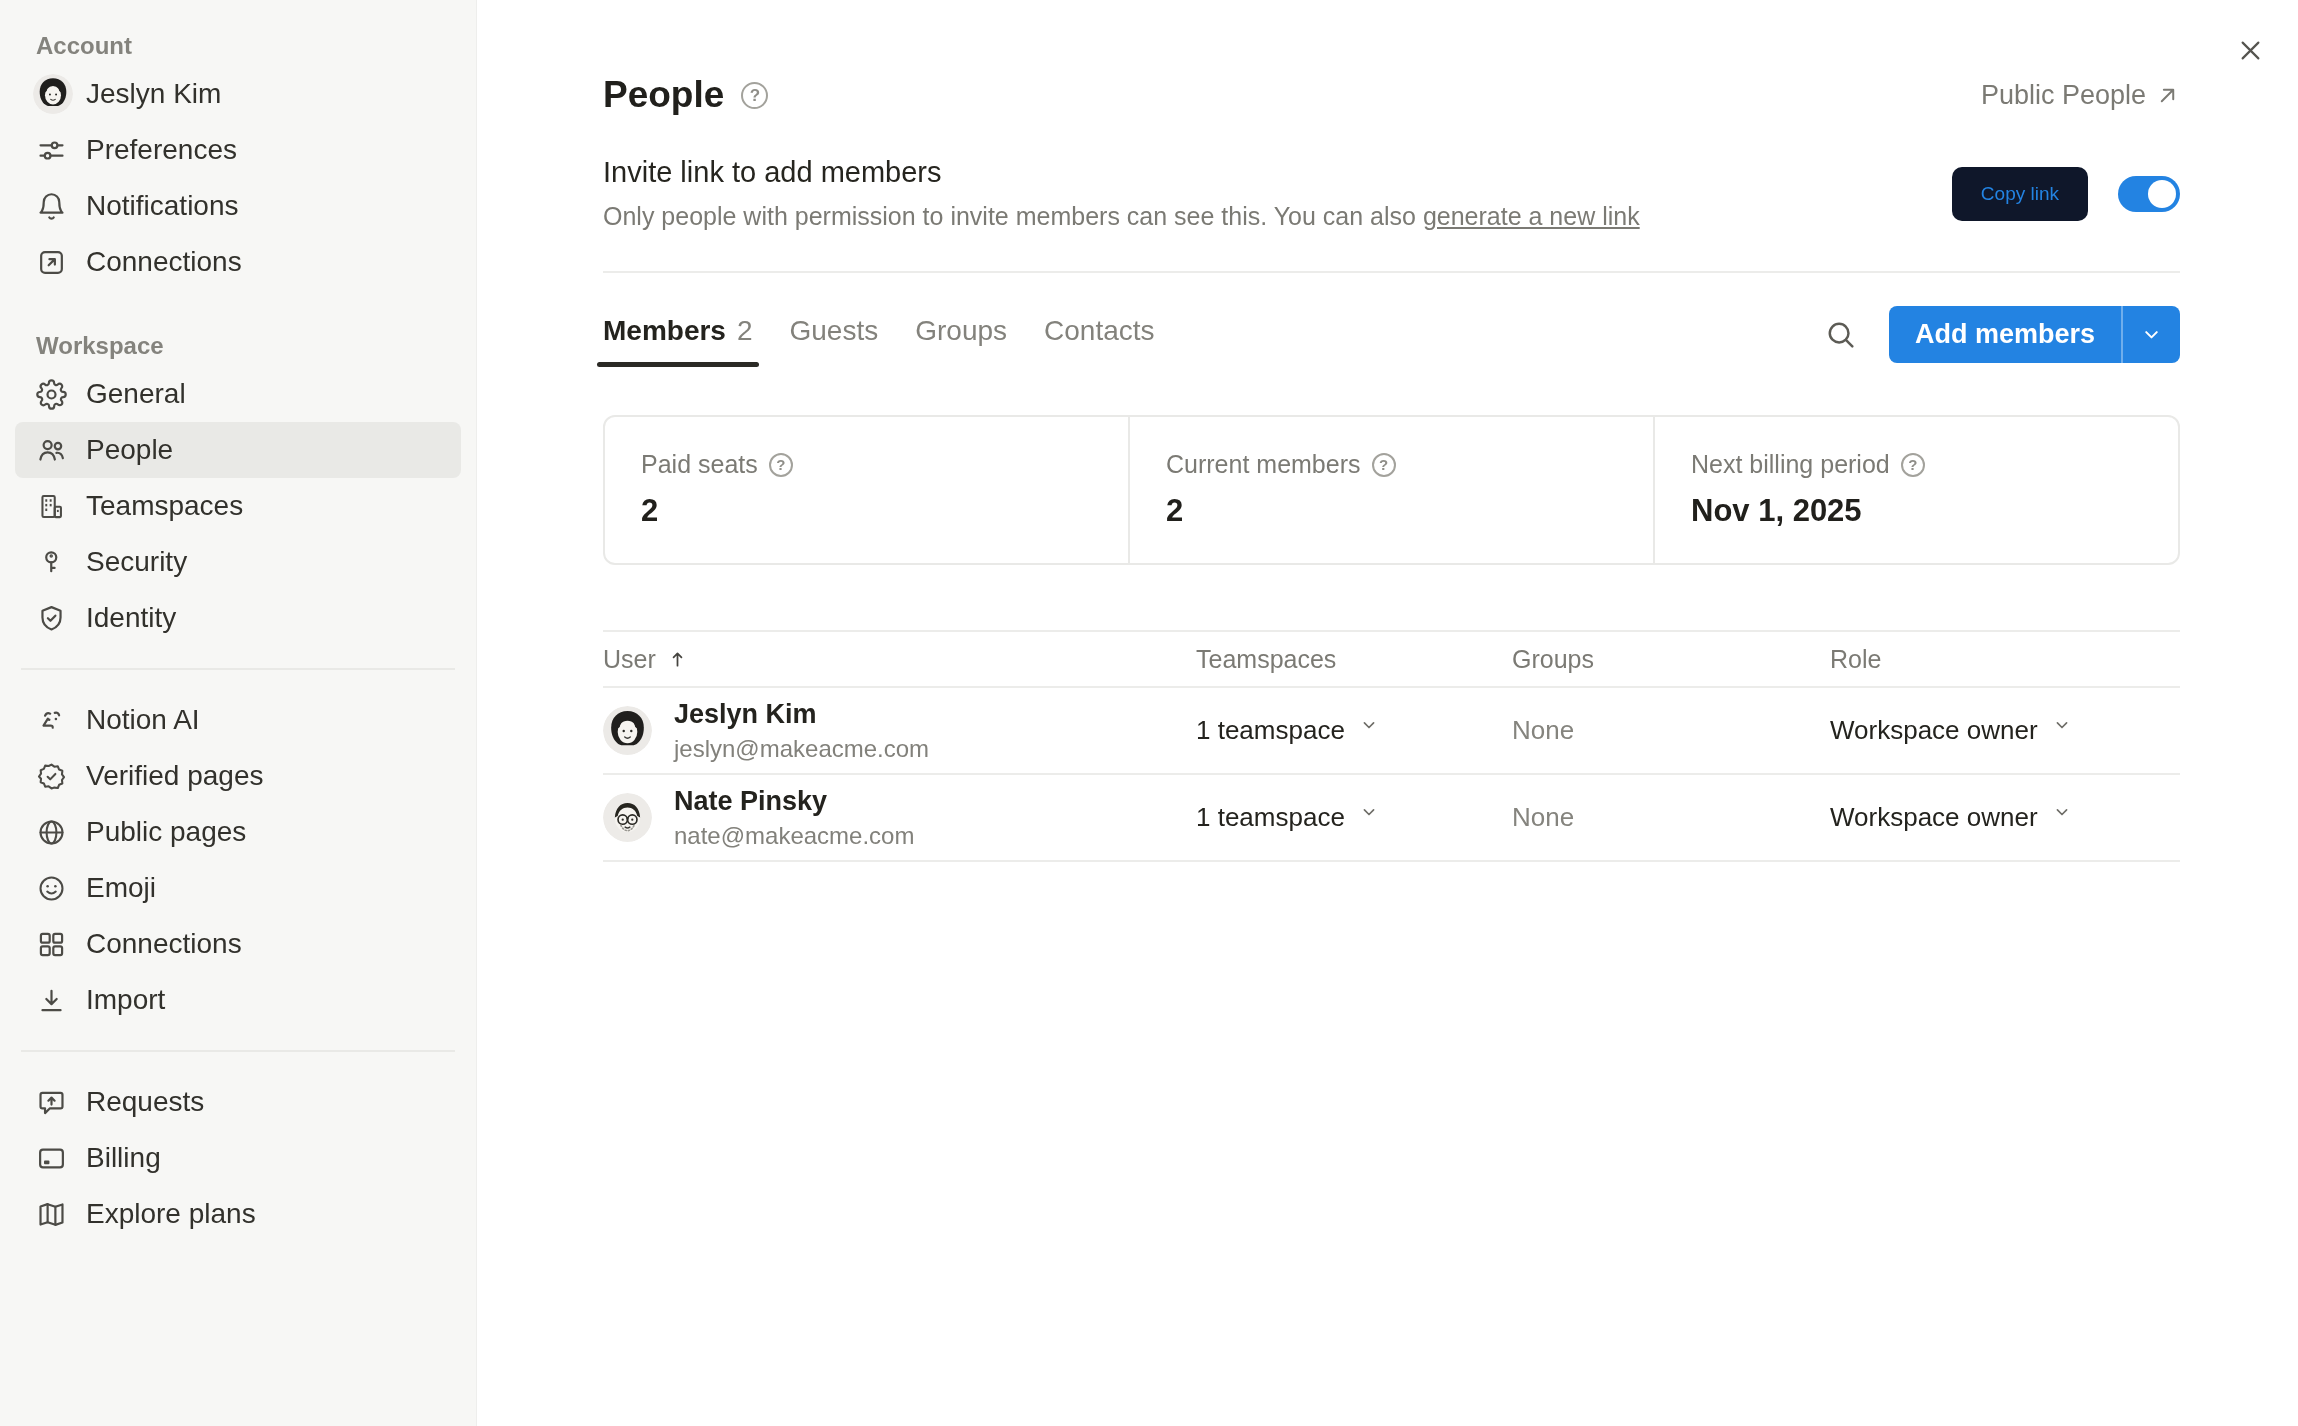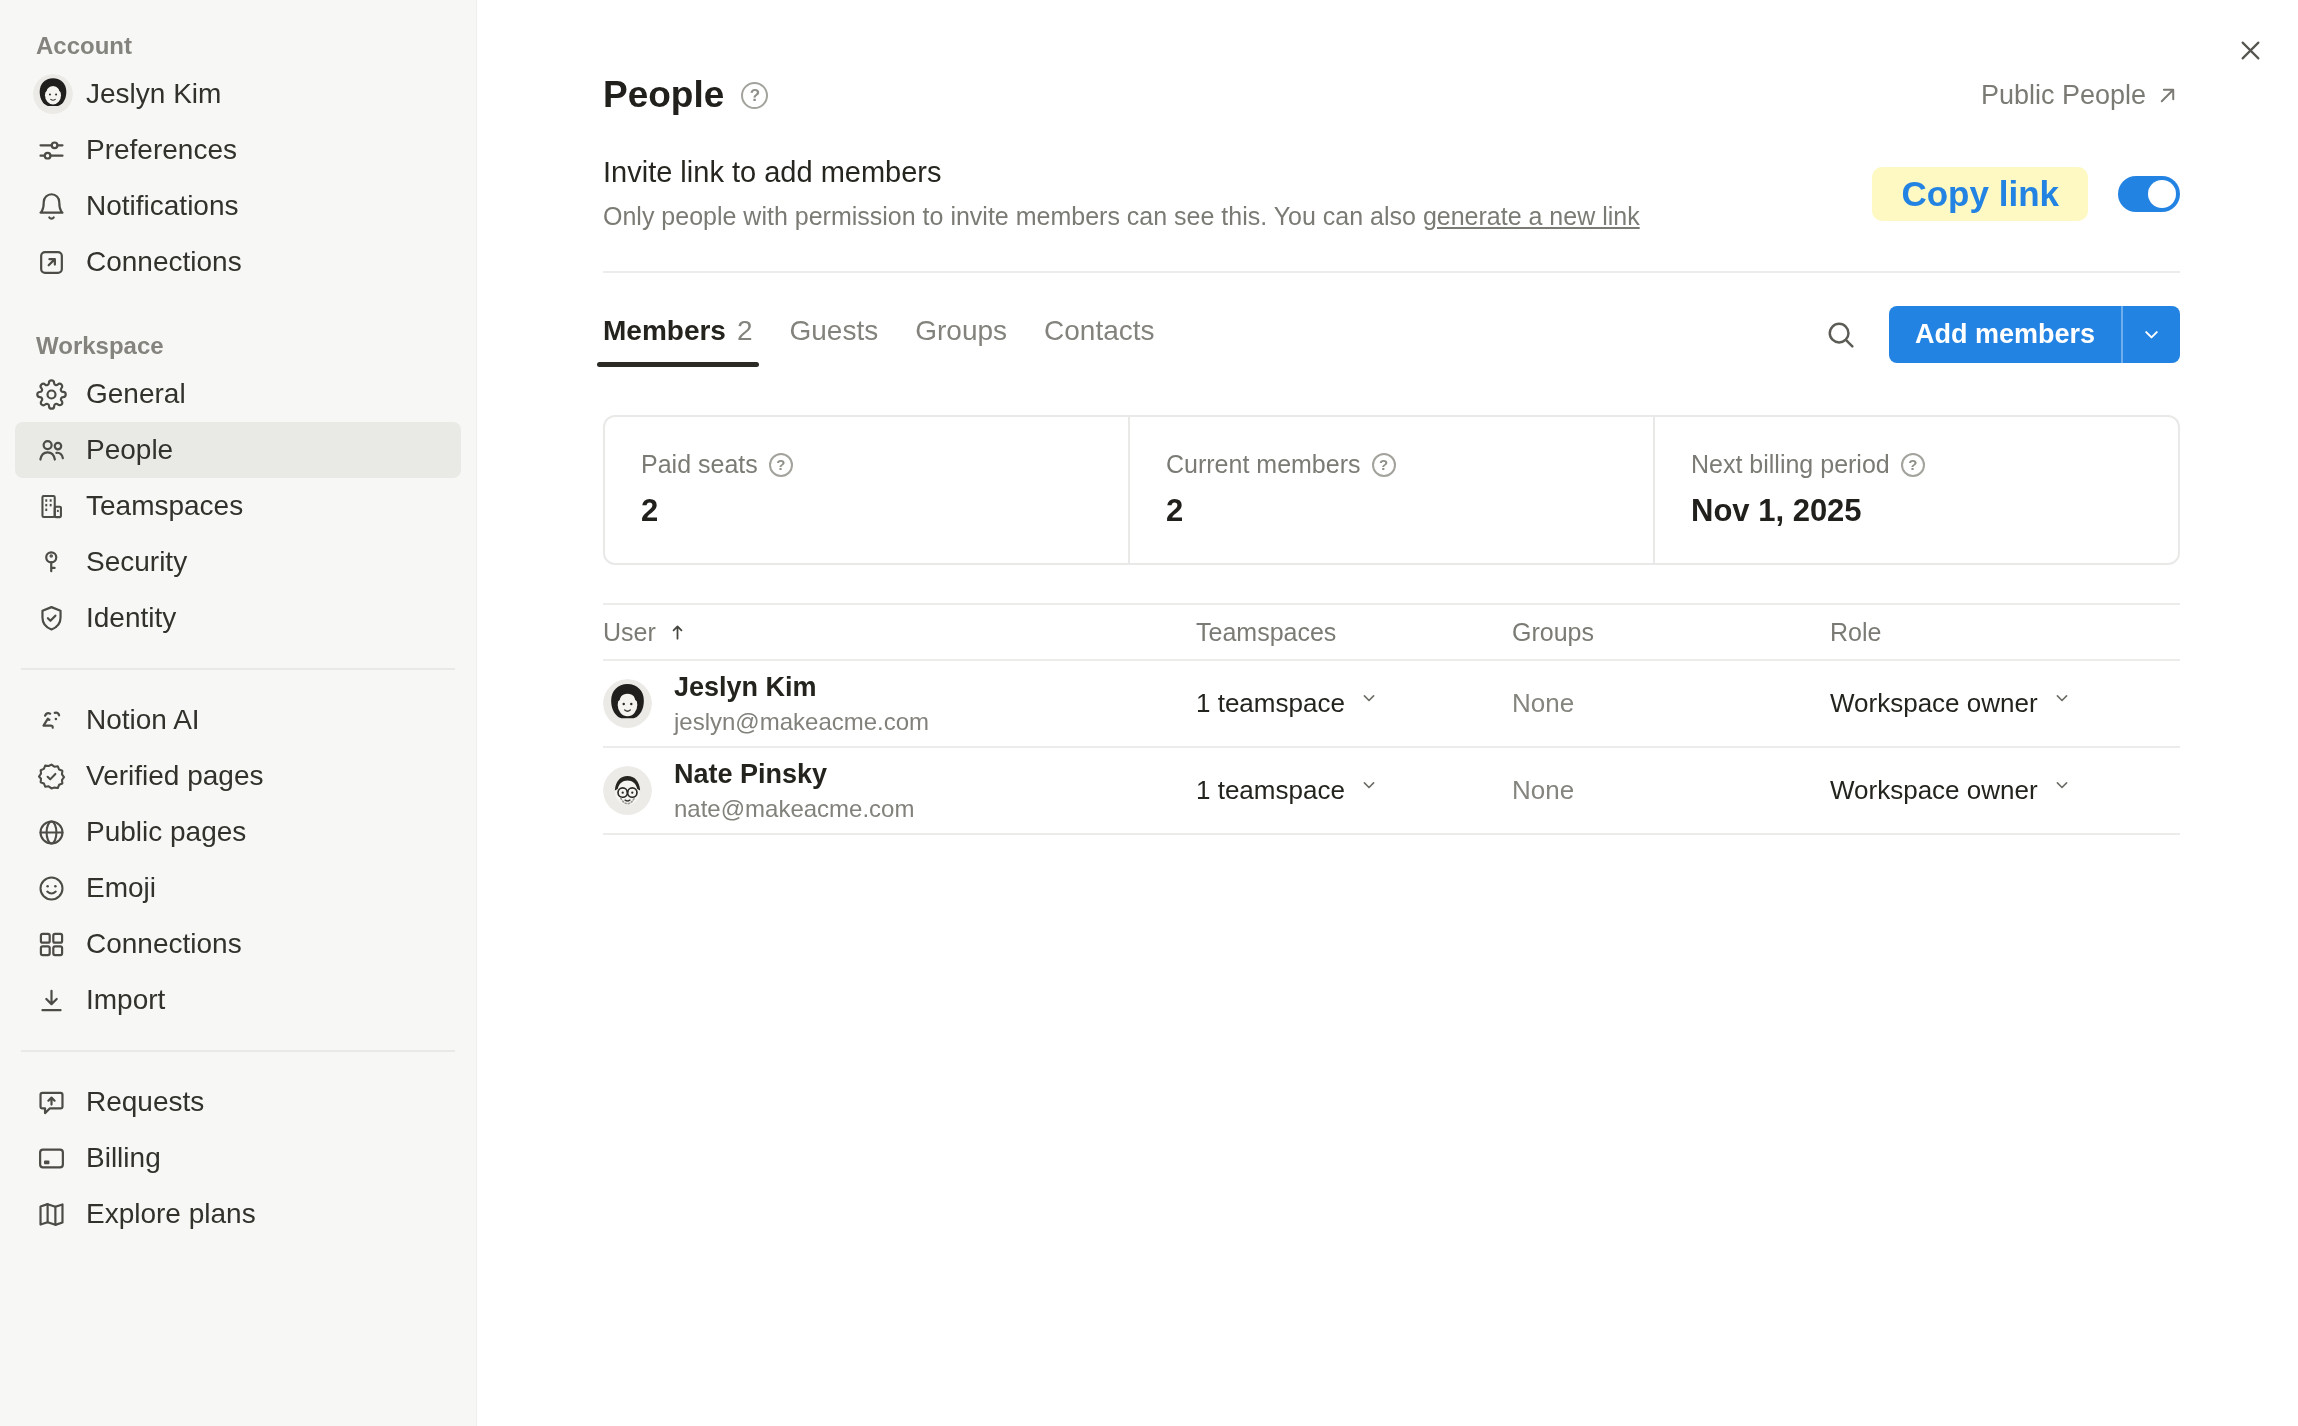--- a/index.html
+++ b/index.html
@@ -52,21 +52,21 @@
   .manage-link { display:flex; align-items:center; gap:9px; font-size:27px; color:#7b7a74; cursor:pointer; }
   .manage-link svg { width:25px; height:25px; }
 
   .invite-row { display:flex; justify-content:space-between; align-items:center; margin-top:40px;gap:27px; }
   .invite-title { font-size:29px; font-weight:500; color:#26251f; }
   .invite-desc { margin-top:13px; font-size:25px; color:#7b7a74; }
   .invite-desc a { color:#7b7a74; text-decoration:underline; cursor:pointer; }
   .invite-actions { display:flex; align-items:center; gap:30px; }
   .copy-btn {
     height:54px; padding:0 29px; border:none; border-radius:10px;
-    background:#fef9c3; color:#2383e2; font-size:35px; font-weight:700;
+    background:#0f172a; color:#2383e2; font-size:19px; font-weight:400;
     font-family:inherit; display:flex; align-items:center; cursor:pointer;
   }
   .toggle { width:62px; height:36px; border-radius:18px; background:#2383e2; position:relative; cursor:pointer; flex:none; }
   .toggle-knob { position:absolute; right:4px; top:4px; width:28px; height:28px; border-radius:50%; background:#fff; }
 
   .section-divider { height:2px; background:#ececea; margin-top:40px; }
 
   .tabs-row { display:flex; justify-content:space-between; align-items:center; margin-top:28px; }
   .tabs { display:flex; gap:37px; }
   .tab { font-size:28px; color:#83827c; padding:14px 0 20px; position:relative; cursor:pointer; }
@@ -88,21 +88,21 @@
   .amb-chevron { display:flex; align-items:center; padding:0 17px; }
   .amb-chevron svg { width:23px; height:23px; }
 
   .stats-card { display:flex; margin-top:48px; border:2px solid #e9e9e7; border-radius:12px; height:150px; }
   .stat-cell { flex:1 1 0; padding:33px 0 0 36px; }
   .stat-cell + .stat-cell { border-left:2px solid #e9e9e7; }
   .stat-label { display:flex; align-items:center; gap:11px; font-size:25px; color:#7b7a74; }
   .stat-help { width:24px; height:24px; border-width:2px; font-size:15px; }
   .stat-value { margin-top:14px; font-size:31px; font-weight:700; color:#21201c; }
 
-  .member-table { margin-top:38px; }
+  .member-table { margin-top:65px; }
   .thead, .trow { display:grid; grid-template-columns:593px 316px 318px 1fr; align-items:center; }
   .thead {
     height:58px; border-top:2px solid #ececea; border-bottom:2px solid #ececea;
     font-size:25px; color:#7b7a74;
   }
   .th-user { display:flex; align-items:center; gap:11px; }
   .th-user svg { width:21px; height:21px; color:#45443f; }
   .trow { height:87px; border-bottom:2px solid #ececea; }
   .user-cell { display:flex; align-items:center; gap:22px; }
   .user-avatar { width:49px; height:49px; border-radius:50%; overflow:hidden; flex:none; }

